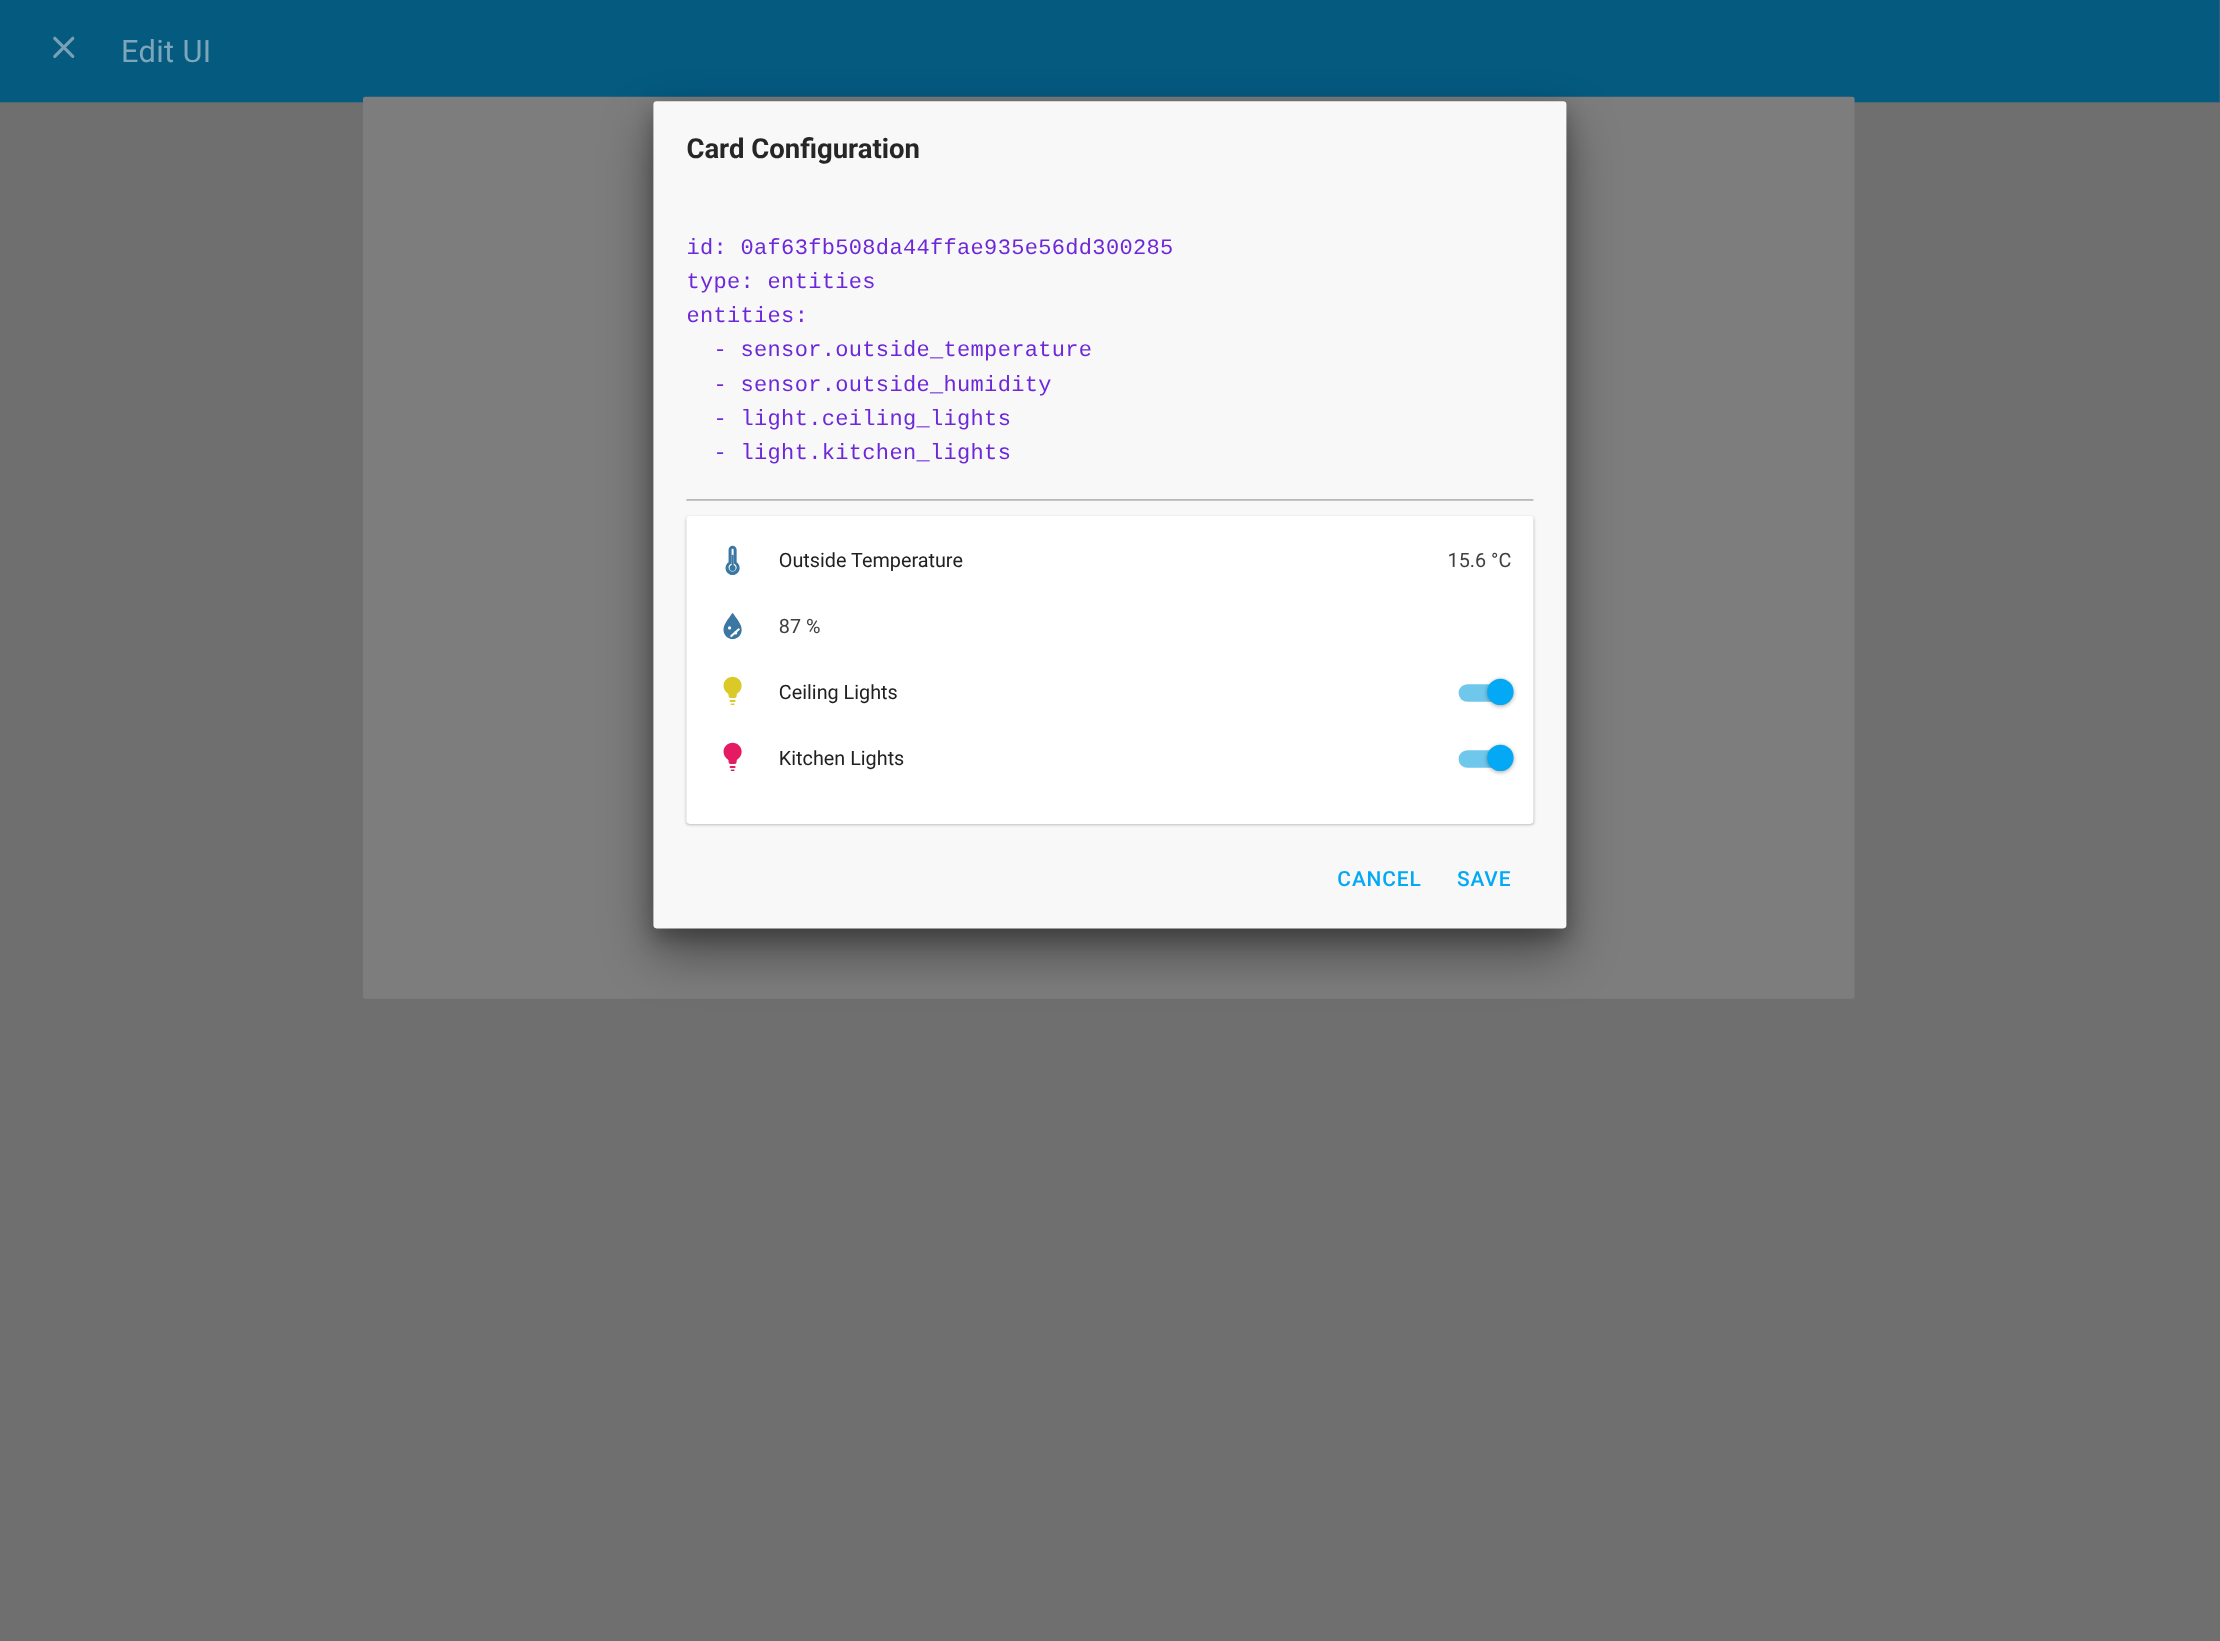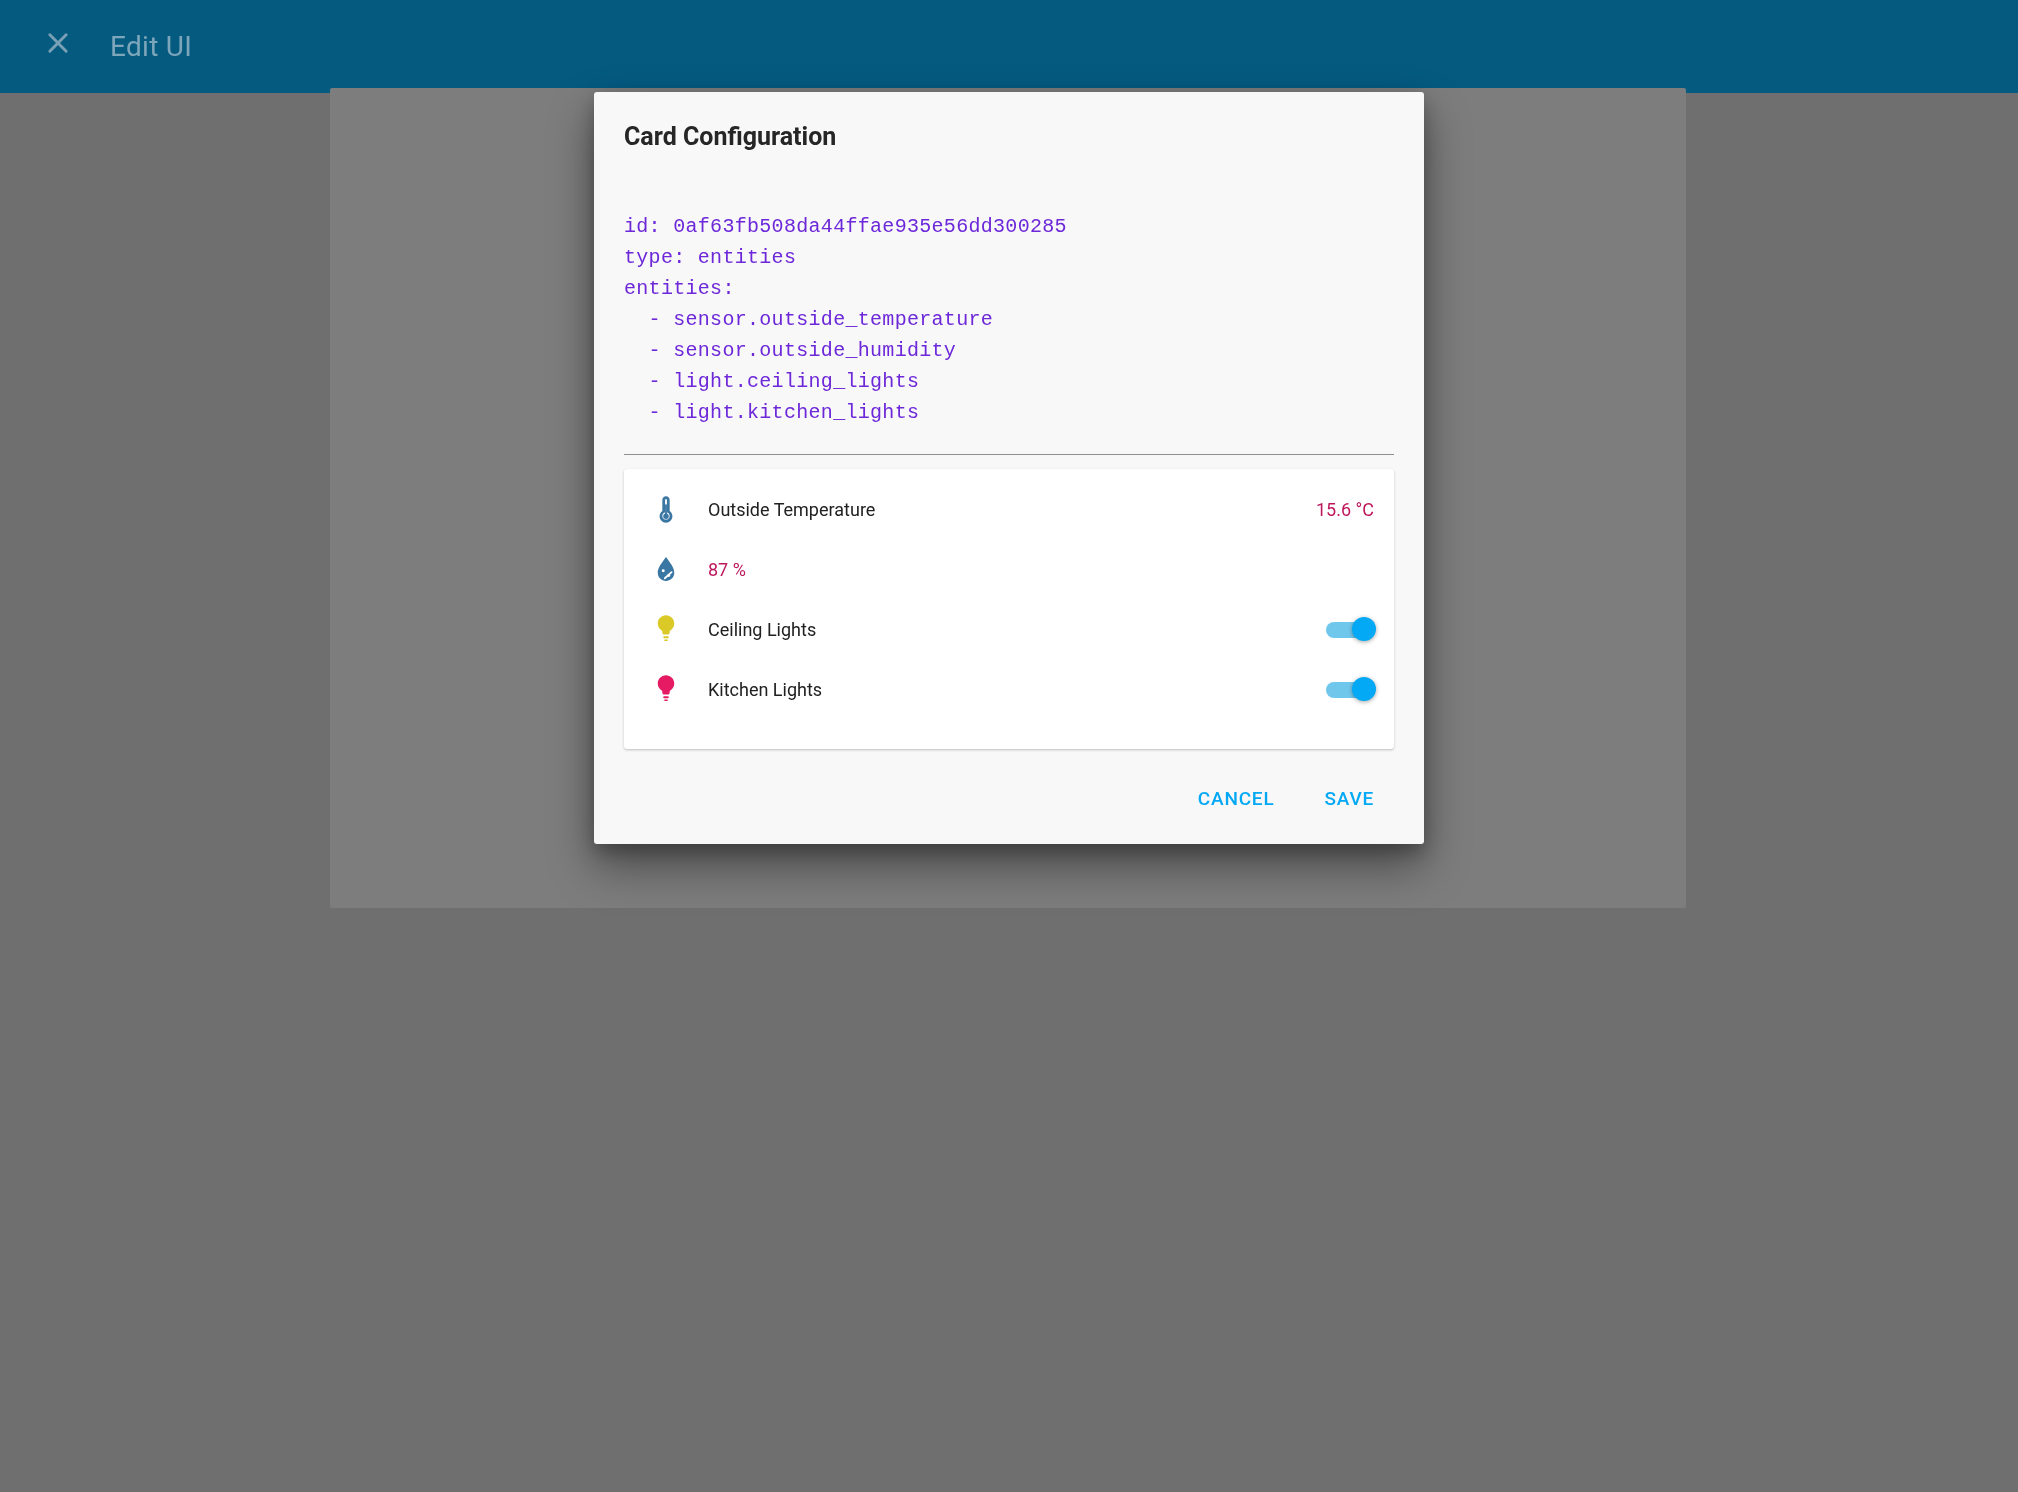--- a/index.html
+++ b/index.html
@@ -96,21 +96,21 @@
     font-size: 18px;
     color: #212121;
   }
   .entity-row .icon {
     width: 44px;
     display: flex;
     justify-content: center;
     margin-right: 20px;
   }
   .entity-row .label { flex: 1; }
-  .entity-row .value { color: #be185d; text-align: right; }
+  .entity-row .value { color: #404040; text-align: right; }
 
   
   .switch {
     position: relative;
     width: 48px; height: 24px;
     cursor: pointer;
     display: inline-block;
     margin-left: 10px;
   }
   .switch .track {
@@ -126,21 +126,21 @@
     width: 24px; height: 24px;
     border-radius: 50%;
     background: #03a9f4;
     box-shadow: 0 1px 4px rgba(0,0,0,0.35);
   }
 
   
   .actions {
     display: flex;
     justify-content: flex-end;
-    gap: 34px;
+    gap: 16px;
     padding: 6px 12px 4px 0;
   }
   .actions button {
     background: none;
     border: none;
     color: #03a9f4;
     font-size: 19px;
     font-weight: 500;
     letter-spacing: 0.8px;
     padding: 10px 8px;

